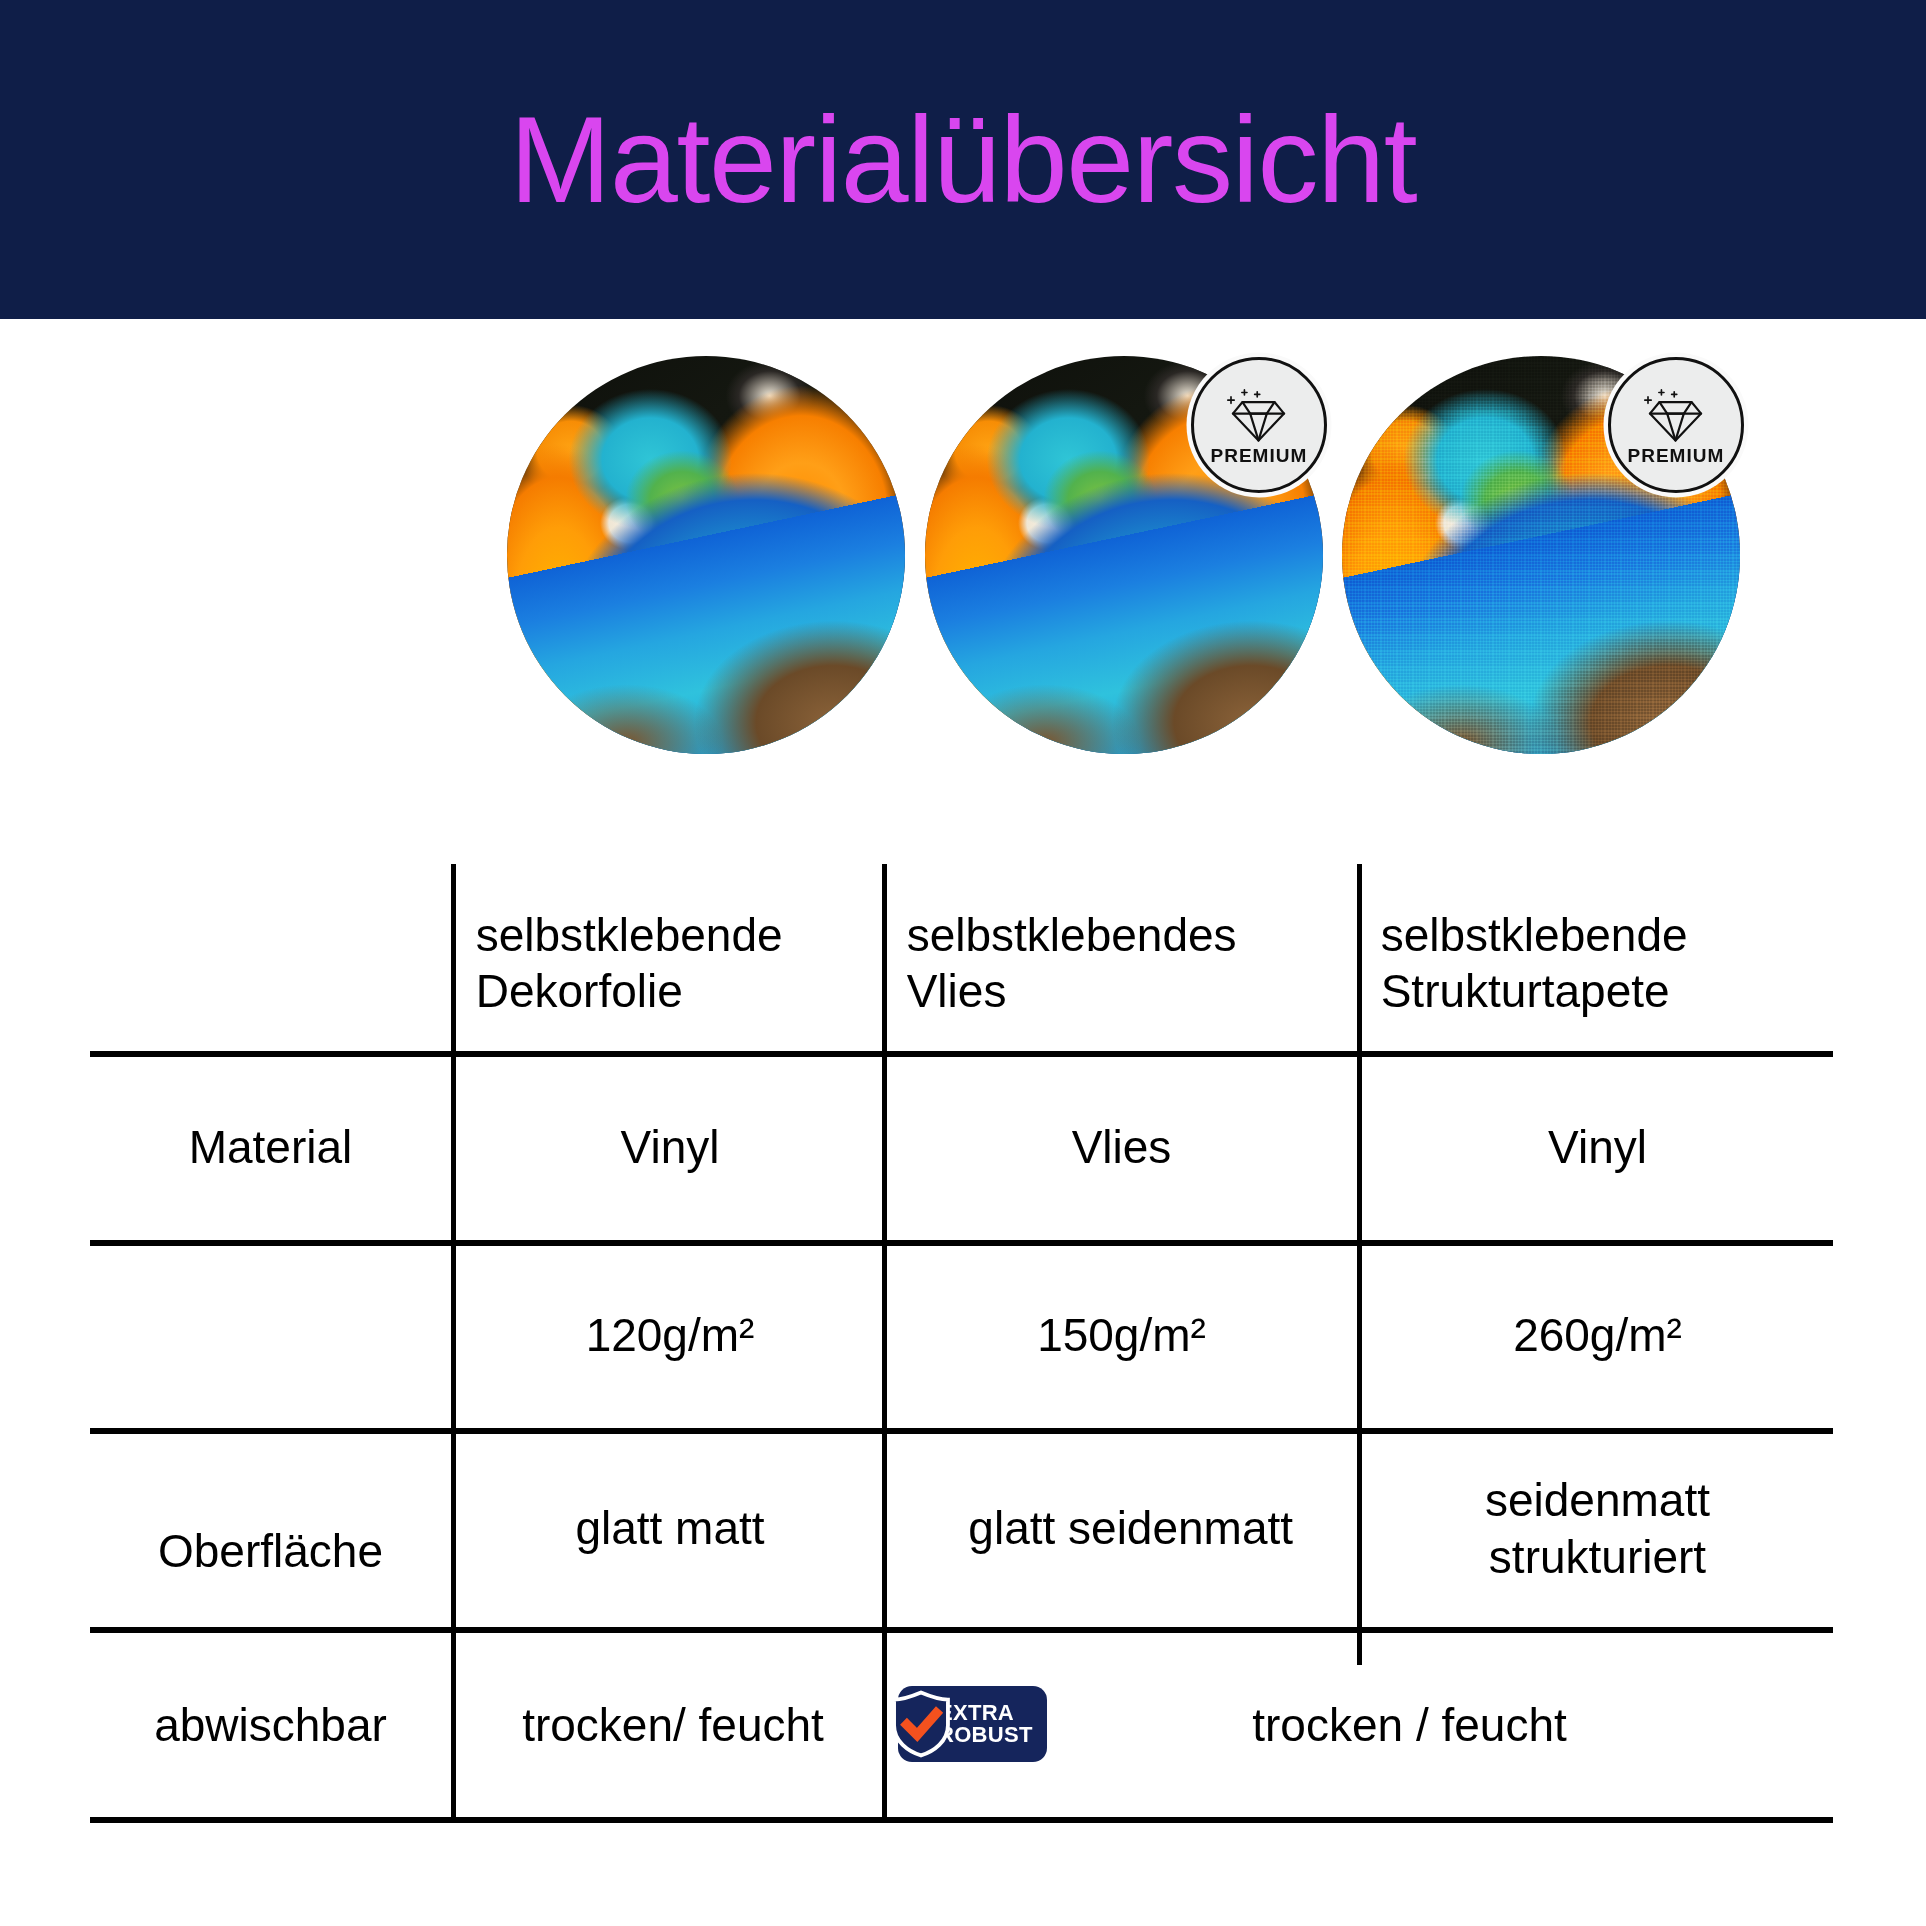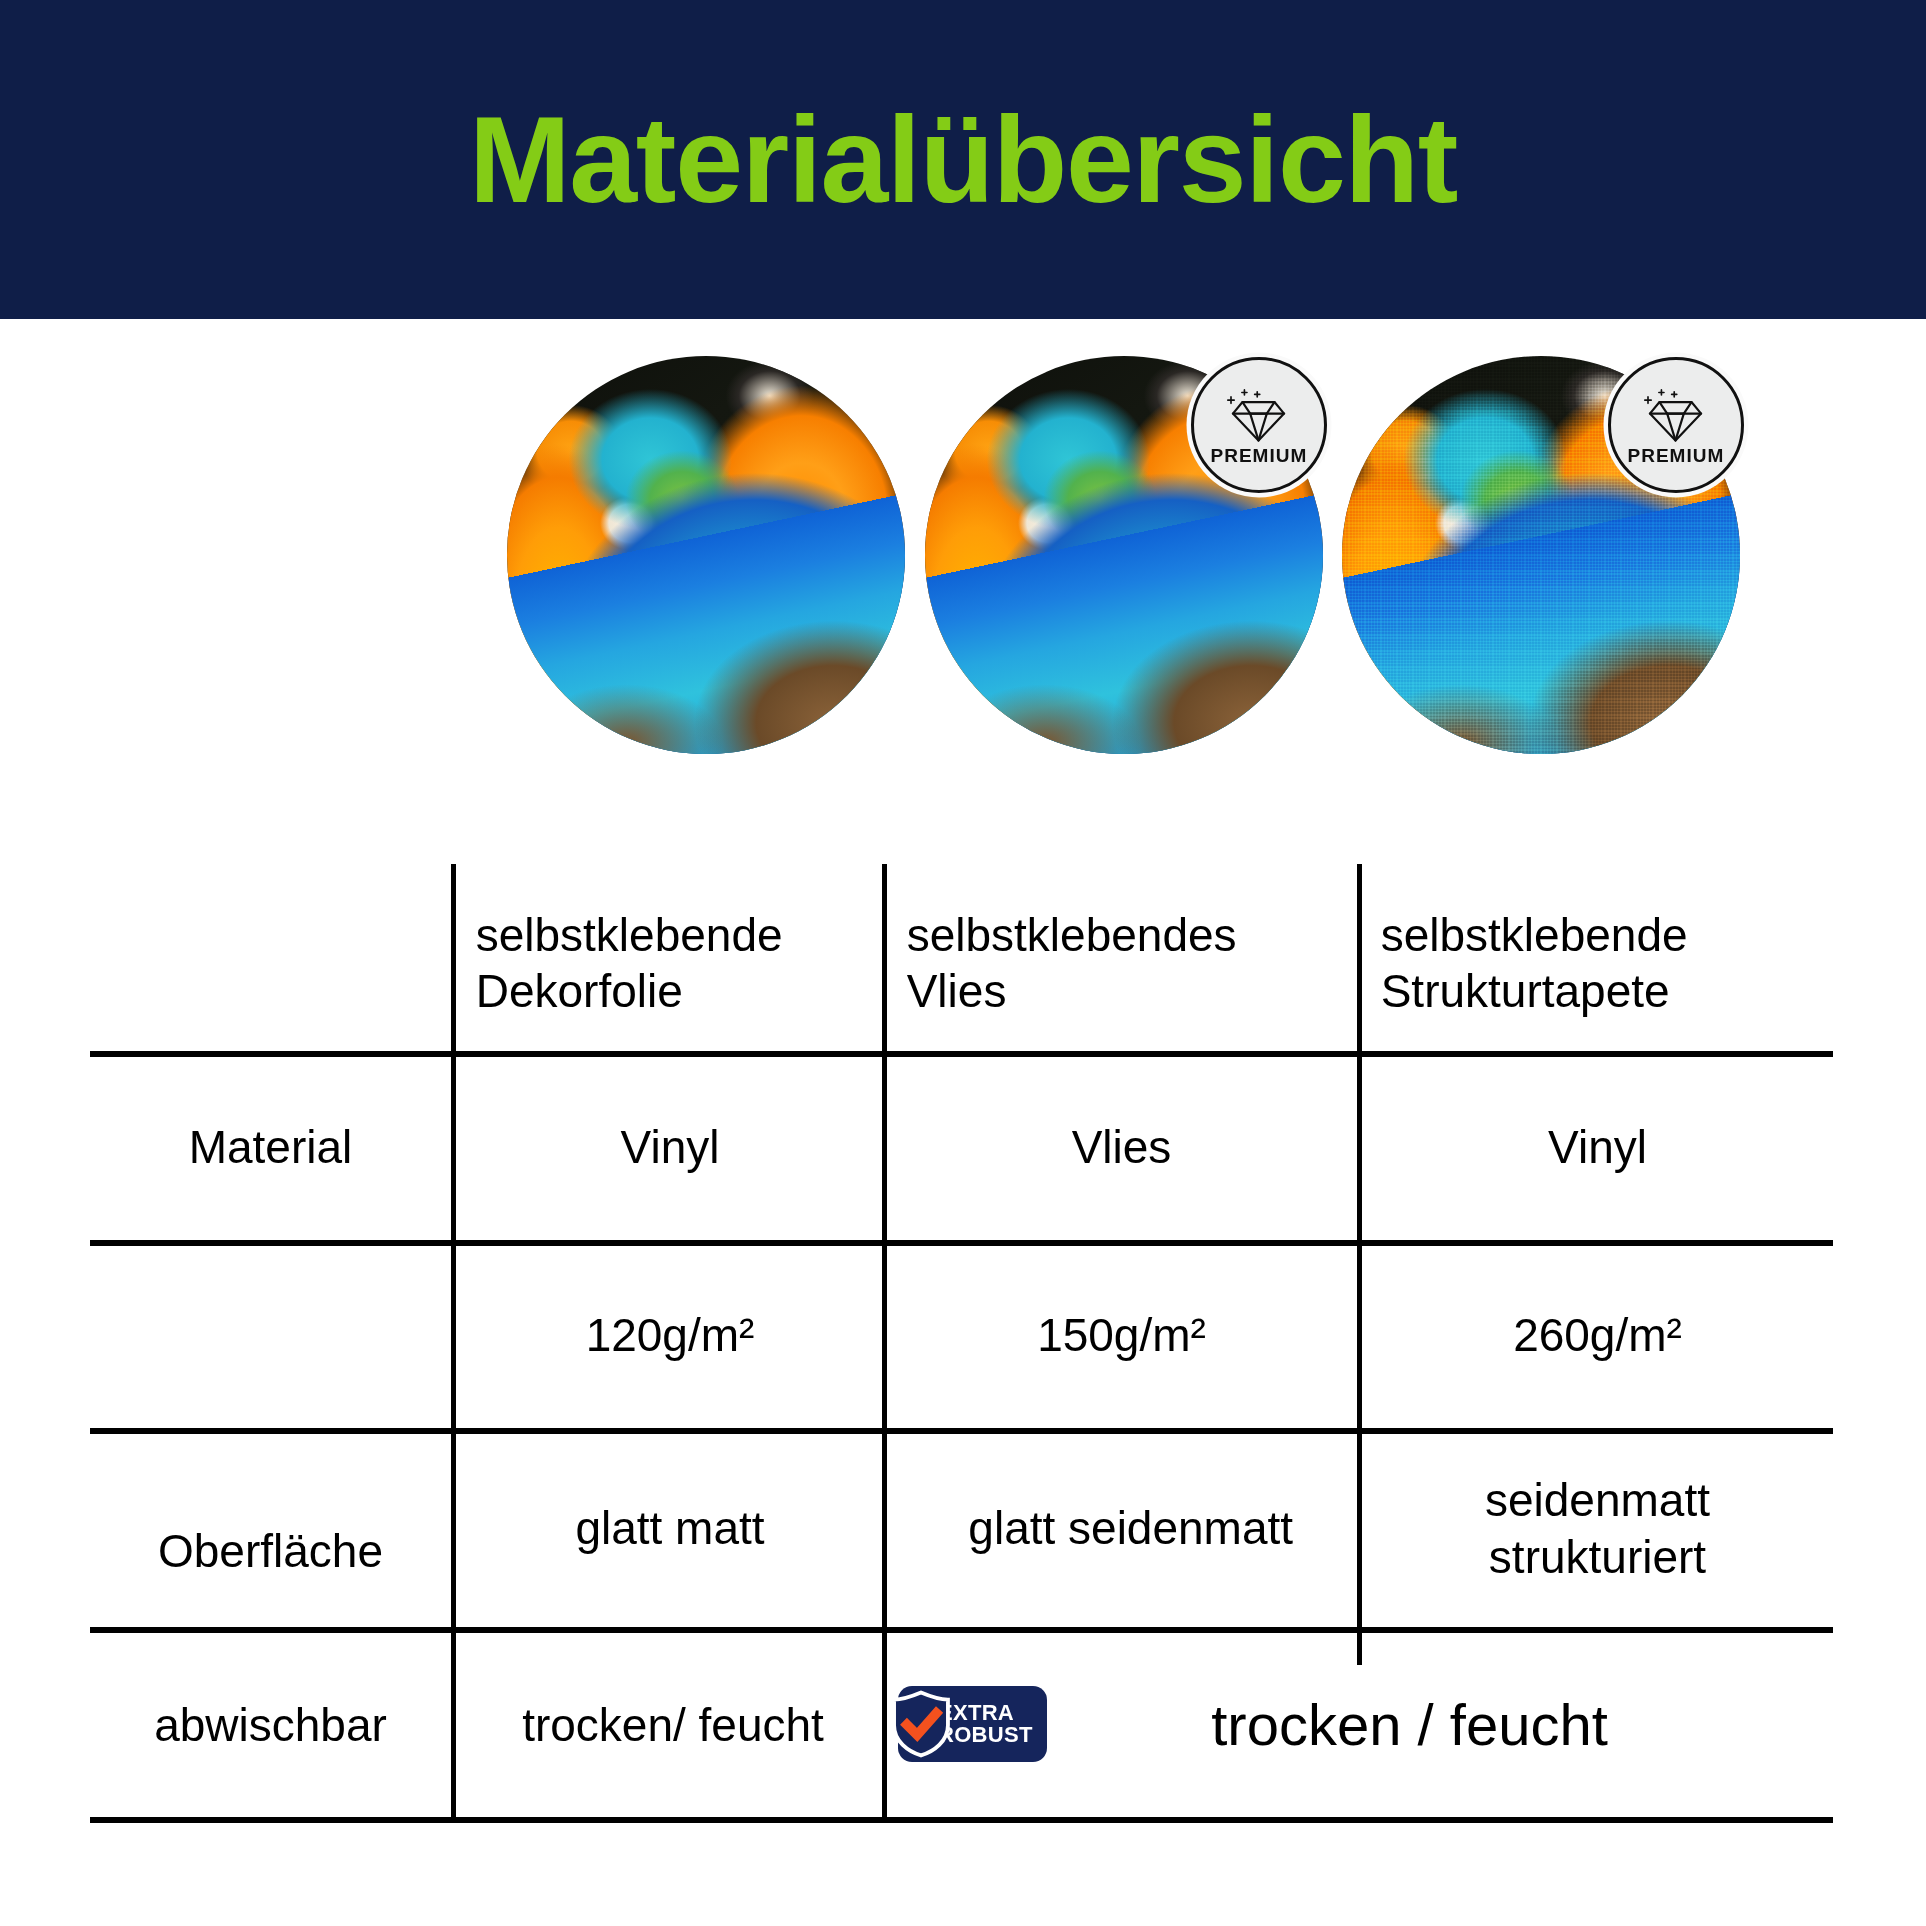--- a/index.html
+++ b/index.html
@@ -20,23 +20,23 @@
     left: 0;
     top: 0;
     width: 1926px;
     height: 319px;
     background: #0F1E48;
     display: flex;
     align-items: center;
     justify-content: center;
   }
   #page-title {
-    color: #84cc16;
+    color: #d946ef;
     font-size: 122px;
-    font-weight: bold;
+    font-weight: normal;
     letter-spacing: -1.3px;
     line-height: 1;
     white-space: nowrap;
   }
 
   
   #preview-row {
     position: absolute;
     left: 0;
     top: 540;
@@ -157,21 +157,21 @@
     justify-content: center;
     text-align: center;
     color: #000000;
     font-size: 46px;
     line-height: 1.22;
     box-sizing: border-box;
     padding: 0 11.6px;
   }
   .cell.rowlabel { font-size: 46px; }
   .cell.header   { font-size: 46px; align-items: flex-start; justify-content: flex-start; text-align: left; padding-top: 2.6px; margin-top: 26px; }
-  .cell.wide     { font-size: 58px; }
+  .cell.wide     { font-size: 46px; }
 
   
   #extra-robust-badge {
     position: absolute;
     display: flex;
     align-items: center;
     background: #15255c;
     border-radius: 14px;
     padding: 5.1px 14px 5.1px 40px;
     box-sizing: border-box;

